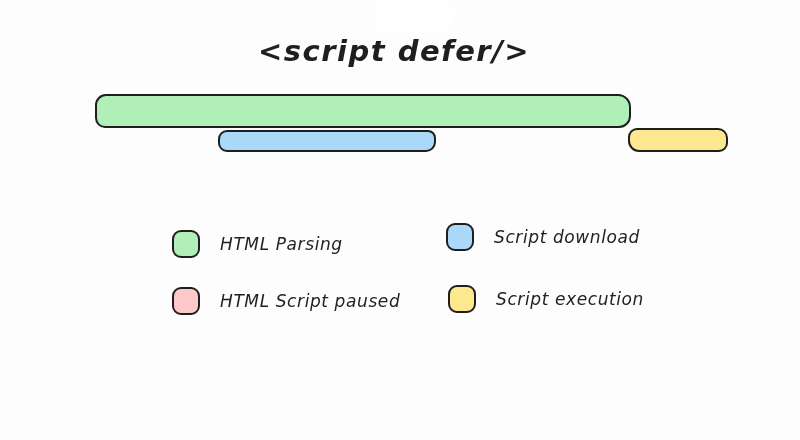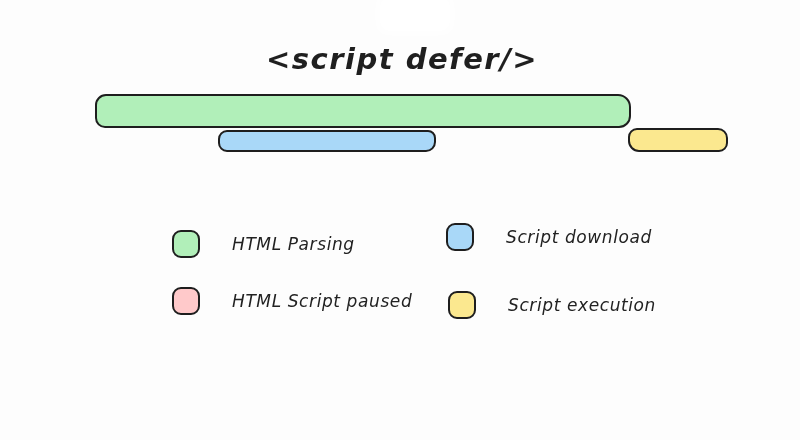--- a/index.html
+++ b/index.html
@@ -19,21 +19,21 @@
     position: absolute;
     left: 383px; top: 0; width: 64px; height: 28px;
     background: #ffffff;
     box-shadow: 0 0 10px 6px rgba(255,255,255,0.9);
     border-radius: 4px;
   }
   .diagram-title {
     position: absolute;
     left: 0; top: 30px;
     width: 780px;
-    margin: 12px;
+    margin: 4px;
     text-align: center;
     font-size: 29px;
     font-weight: 600;
     letter-spacing: 1.5px;
     color: #1f1f1f;
     font-style: italic; 
   }
   .bar {
     position: absolute;
     box-sizing: border-box;
@@ -51,41 +51,41 @@
   }
   .bar-script-execution {
     left: 628px; top: 128px;
     width: 100px; height: 24px;
     border-radius: 9px 10px 9px 11px;
   }
   .legend-item {
     position: absolute;
     display: flex;
     align-items: center;
-    gap: 32px;
+    gap: 20px;
     height: 30px;
   }
   .legend-item .swatch {
     box-sizing: border-box;
     width: 28px; height: 28px;
     border: 2.5px solid #1e1e1e;
     border-radius: 9px;
     flex: 0 0 auto;
   }
   .legend-item .legend-label {
     font-size: 17px;
     letter-spacing: 0.6px;
     color: #222222;
     font-style: italic;
     white-space: nowrap;
   }
   .legend-item-1 { left: 172px; top: 229px; }
   .legend-item-2 { left: 446px; top: 222px; text-align: right; }
   .legend-item-3 { left: 172px; top: 286px; }
-  .legend-item-4 { left: 448px; top: 284px; margin-top: 6px; }
+  .legend-item-4 { left: 448px; top: 284px; }
 </style>
 </head>
 <body>
 
 <div class="stage">
 
   <div class="top-glow"></div>
 
   <h1 class="diagram-title">&lt;script defer/&gt;</h1>
 

